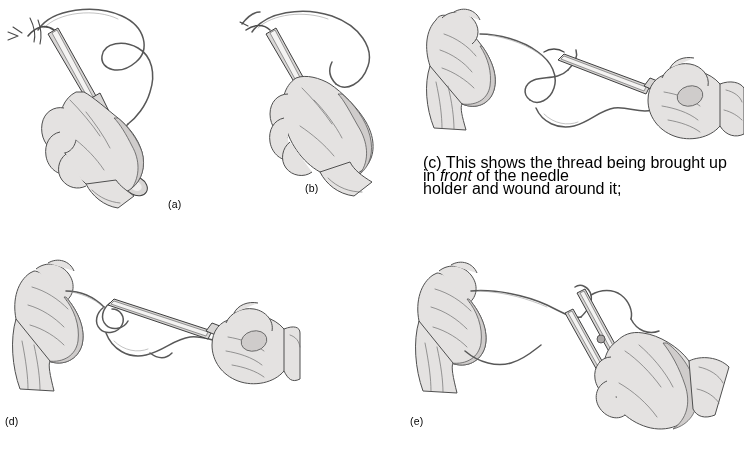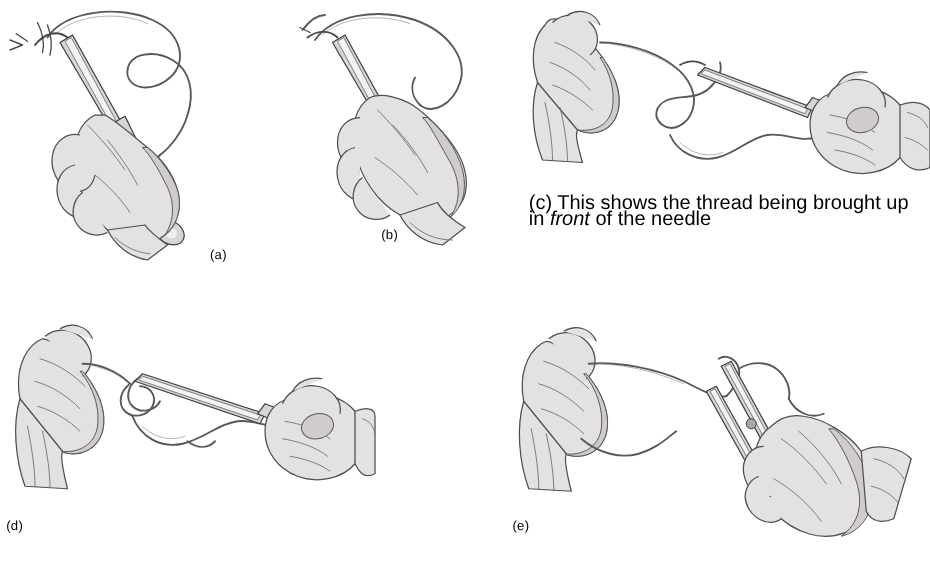--- a/index.html
+++ b/index.html
@@ -224,20 +224,21 @@
       <ellipse class="sk-skin-d" cx="272" cy="96" rx="13" ry="10" transform="rotate(-15 272 96)"></ellipse>
 
       <path class="sk-skin" d="M302 84 C 312 80, 322 82, 326 88 L 326 134 C 318 138, 308 136, 302 126 Z"></path>
       <path class="sk-thin" d="M308 90 C 316 92, 322 96, 324 102"></path>
       <path class="sk-thin" d="M306 110 C 314 112, 320 116, 324 120"></path>
     </svg>
   </div>
 
   <div class="caption" style="left:423px; top:156px; width:312px;">
     <span>(c) This shows the thread being brought up in </span><em>front</em><span> of the needle</span><br>
+    <span>holder and wound around it;</span>
   </div>
 
   <div class="panel" style="left:0px; top:255px; width:300px; height:175px;">
     <svg class="panel-art" viewBox="0 0 300 175" width="300" height="175">
 
       <path class="sk-skin" d="M30 18 C 18 26, 12 44, 16 64 C 20 84, 32 100, 48 106 C 64 112, 78 104, 82 90 C 86 74, 78 56, 66 42 C 54 28, 42 16, 34 16 Z"></path>
       <path class="sk-skin" d="M36 14 C 46 6, 60 8, 68 18 C 76 28, 74 40, 66 46"></path>
       <path class="sk-skin" d="M48 8 C 58 2, 70 6, 74 16"></path>
       <path class="sk-thin" d="M32 32 C 46 36, 58 44, 68 54"></path>
       <path class="sk-thin" d="M28 50 C 42 54, 54 62, 64 72"></path>

